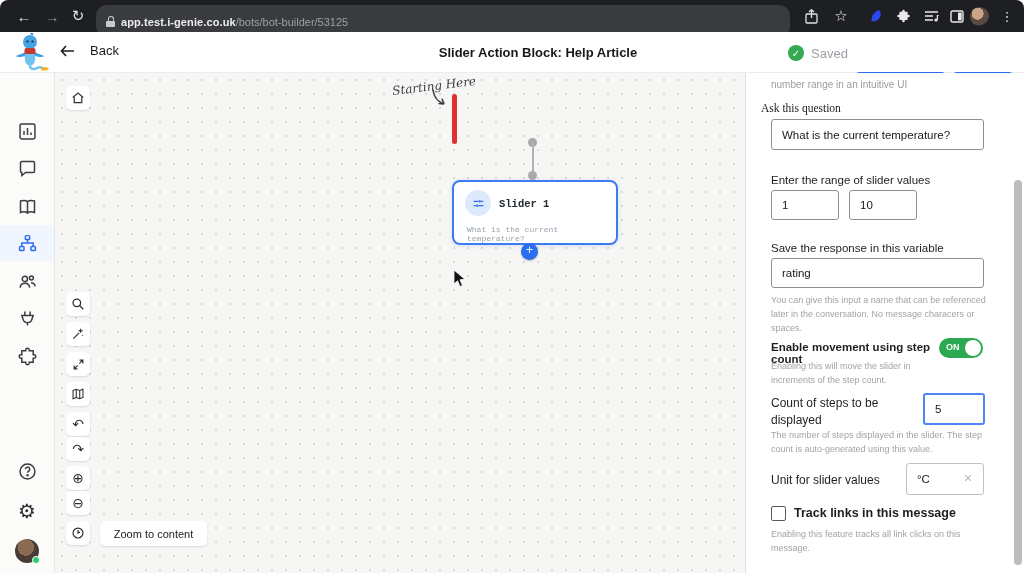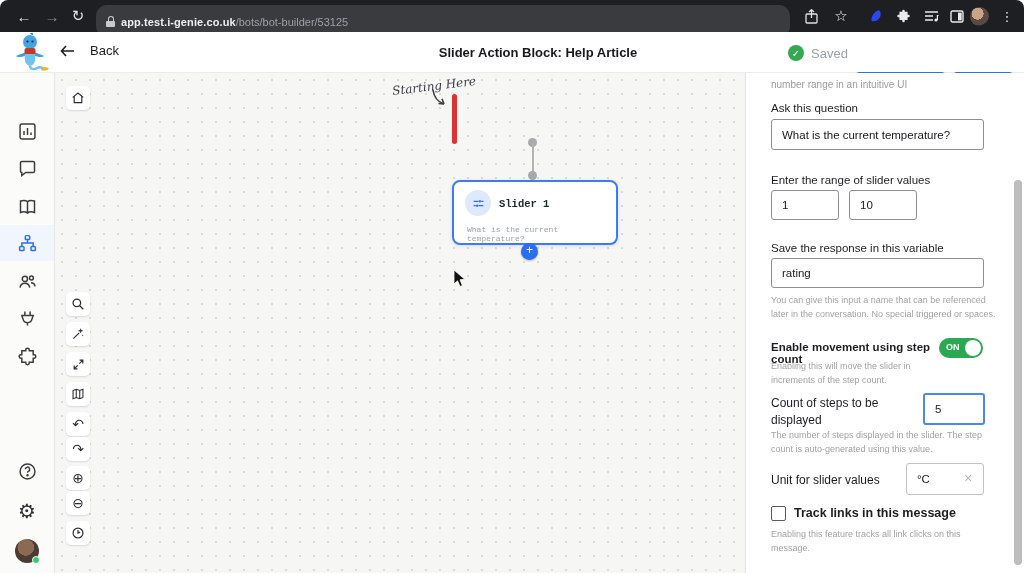--- a/index.html
+++ b/index.html
@@ -280,20 +280,21 @@
     <div class="tool-btn" style="left:11px;top:364px;font-size:14px;">↷</div>
     <div class="tool-btn" style="left:11px;top:393px;font-size:14px;">⊕</div>
     <div class="tool-btn" style="left:11px;top:418px;font-size:14px;">⊖</div>
     <div class="tool-btn" style="left:11px;top:448px;">
       <svg width="14" height="14" viewBox="0 0 24 24" fill="none" stroke="#2e2e2e" stroke-width="2">
           <circle cx="12" cy="12" r="8.5"></circle>
           <path d="M12 7 V12 L15.5 10.5"></path>
         </svg>
     </div>
 
+    <div class="pill-btn" style="left:45px;top:448px;width:107px;height:25px;">Zoom to content</div>
 
     <div id="annotation">Starting Here</div>
     <svg class="abs" style="left:374px;top:16px;" width="22" height="22" viewBox="0 0 22 22">
       <path d="M4 1 C5 8 9 13 15 15" stroke="#3c4046" stroke-width="1.6" fill="none"></path>
       <path d="M15 15 L9.5 14.5 M15 15 L13 9.8" stroke="#3c4046" stroke-width="1.6" fill="none"></path>
     </svg>
 
     <div id="trigger-bar"></div>
 
     <div class="node" style="left:473px;top:65px;"></div>
@@ -314,30 +315,30 @@
     <div id="plus-btn">+</div>
 
     <svg id="mouse-cursor" width="13" height="19" viewBox="0 0 13 19">
       <path d="M1 1 L1 15 L4.6 11.8 L7 17.5 L9.4 16.4 L7 10.8 L11.8 10.3 Z" fill="#111" stroke="#fff" stroke-width=".8"></path>
     </svg>
   </div>
 
   <div id="panel">
     <div class="p-help" style="left:25px;top:4px;font-size:10px;color:#9c9c9c;">number range in an intuitive UI</div>
 
-    <div class="p-label" style="left:25px;top:29px;">Ask this question</div>
+    <div class="p-label" style="left:15px;top:29px;font-family:Liberation Serif, serif;">Ask this question</div>
     <input class="p-input" style="left: 25px; top: 46px; width: 213px; height: 31px;" value="What is the current temperature?">
 
     <div class="p-label" style="left:25px;top:101px;">Enter the range of slider values</div>
     <input class="p-input" style="left: 25px; top: 117px; width: 68px; height: 30px;" value="1">
     <input class="p-input" style="left: 103px; top: 117px; width: 68px; height: 30px;" value="10">
 
     <div class="p-label" style="left:25px;top:169px;">Save the response in this variable</div>
     <input class="p-input" style="left: 25px; top: 185px; width: 213px; height: 30px;" value="rating">
-    <div class="p-help" style="left:25px;top:221px;width:226px;">You can give this input a name that can be referenced later in the conversation. No special triggered or spaces.</div>
+    <div class="p-help" style="left:25px;top:221px;width:226px;">You can give this input a name that can be referenced later in the conversation. No message characers or spaces.</div>
 
     <div class="p-label bold" style="left:25px;top:268px;width:165px;">Enable movement using step count</div>
     <div id="toggle">
       <span class="on">ON</span>
       <span class="knob"></span>
     </div>
     <div class="p-help" style="left:25px;top:287px;width:175px;">Enabling this will move the slider in increments of the step count.</div>
 
     <div class="p-label bold" style="left:25px;top:322px;width:125px;font-weight:500;font-size:12px;line-height:1.4;">Count of steps to be displayed</div>
     <input class="p-input focused" style="left: 177px; top: 320px; width: 62px; height: 32px;" value="5">

